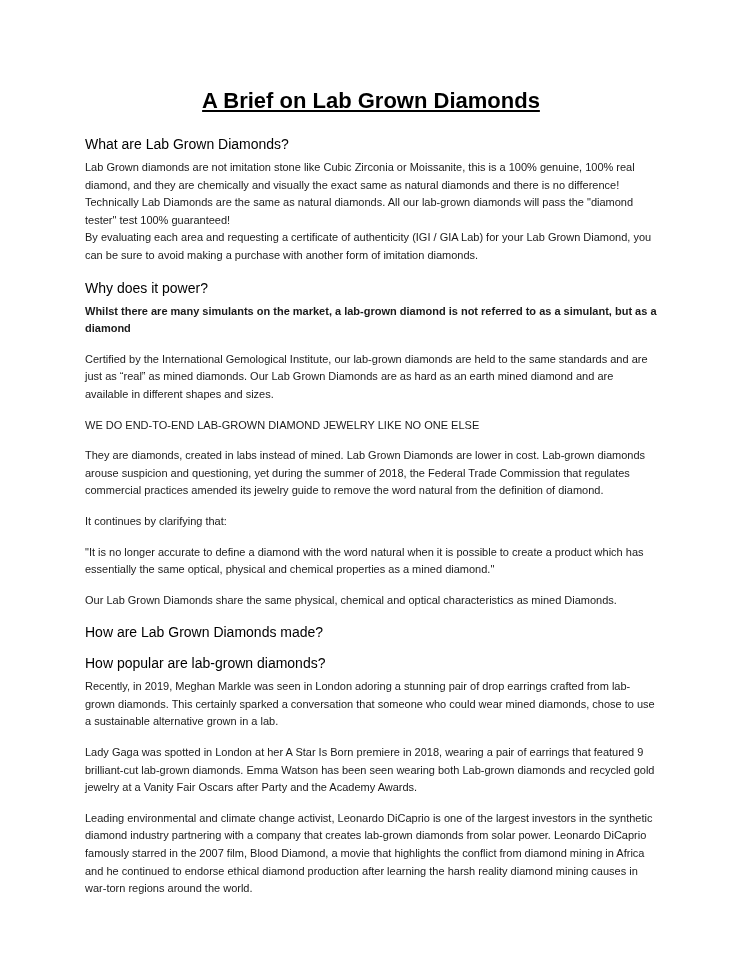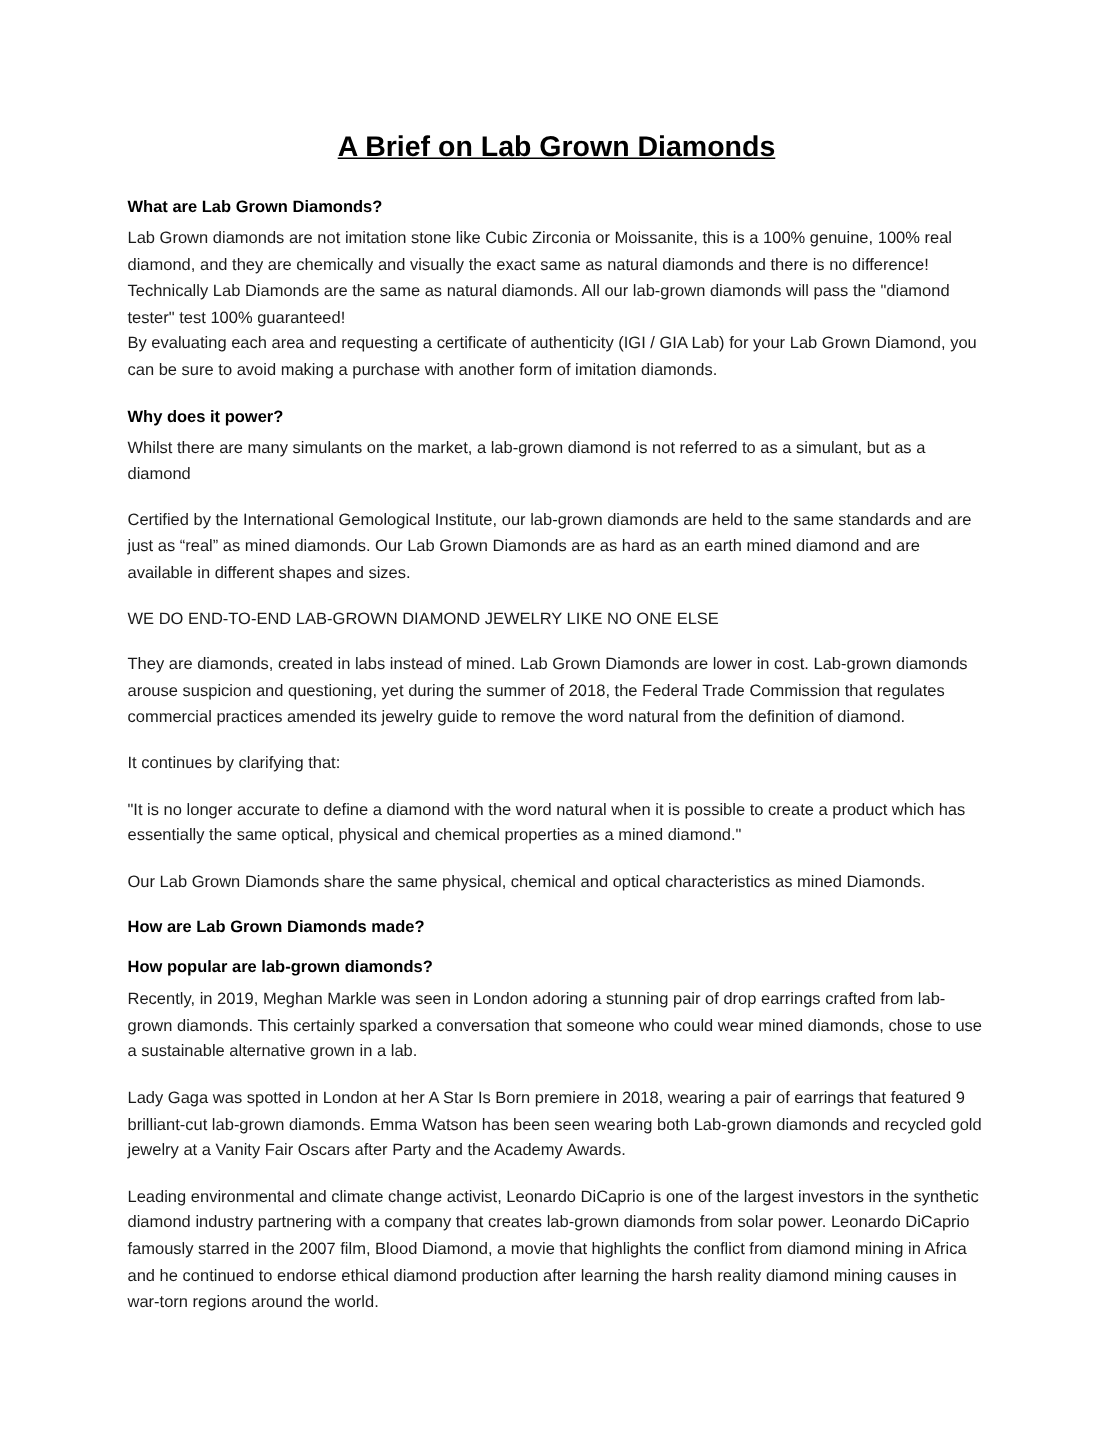--- a/index.html
+++ b/index.html
@@ -11,42 +11,43 @@
     width: 742px;
     height: 960px;
     background: #ffffff;
     box-sizing: border-box;
     padding: 88px 85px 40px 85px;
     font-family: "Liberation Sans", sans-serif;
     color: #1a1a1a;
     overflow: hidden;
   }
   .doc-title {
-    font-size: 19px;
+    font-size: 22px;
     font-weight: bold;
     text-decoration: underline;
     text-align: center;
     margin: 0 0 22px 0;
     color: #000000;
   }
   .section-heading {
-    font-size: 11px;
-    font-weight: bold;
+    font-size: 14px;
+    font-weight: normal;
     margin: 15px 0 7px 0;
     color: #000000;
   }
   .para {
     font-size: 11px;
     line-height: 1.6;
     margin: 0 0 13px 0;
     white-space: pre-line;
     color: #1a1a1a;
   }
   .para.tight {
     margin-bottom: 13px;
+    font-weight: bold;
   }
 </style>
 </head>
 <body>
 
 <div class="page">
 
   <h1 class="doc-title">A Brief on Lab Grown Diamonds</h1>
 
   <section>

